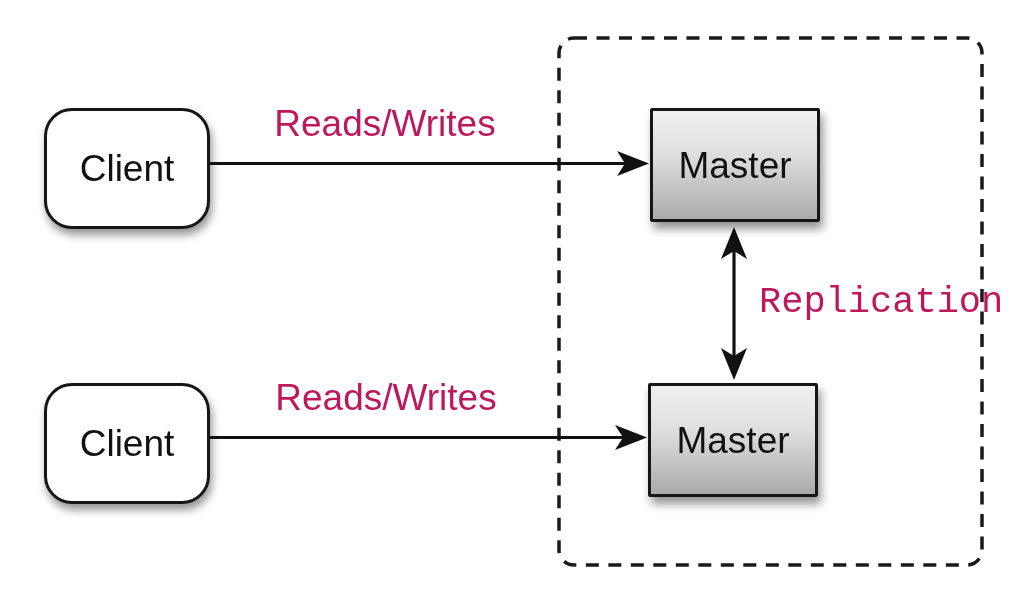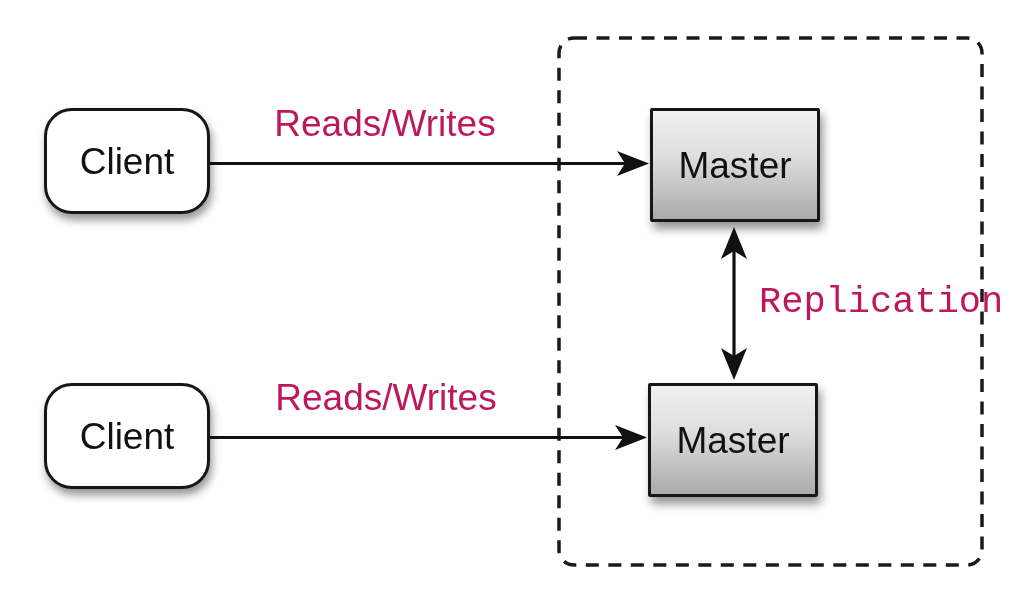--- a/index.html
+++ b/index.html
@@ -29,21 +29,21 @@
     align-items: center;
     justify-content: center;
     font-size: 37px;
     line-height: 1;
     color: #111111;
     box-sizing: border-box;
     border: 3.5px solid #161616;
   }
   .node.client {
     width: 166px;
-    height: 106px;
+    height: 121px;
     background: #ffffff;
     border-radius: 28px;
     box-shadow: 2px 6px 9px rgba(0,0,0,0.42);
   }
   .node.master {
     width: 170px;
     height: 114px;
     background: linear-gradient(180deg, #f0f0f0 0%, #dedede 42%, #aaaaaa 100%);
     border-radius: 2px;
     box-shadow: 3px 7px 10px rgba(0,0,0,0.42);

